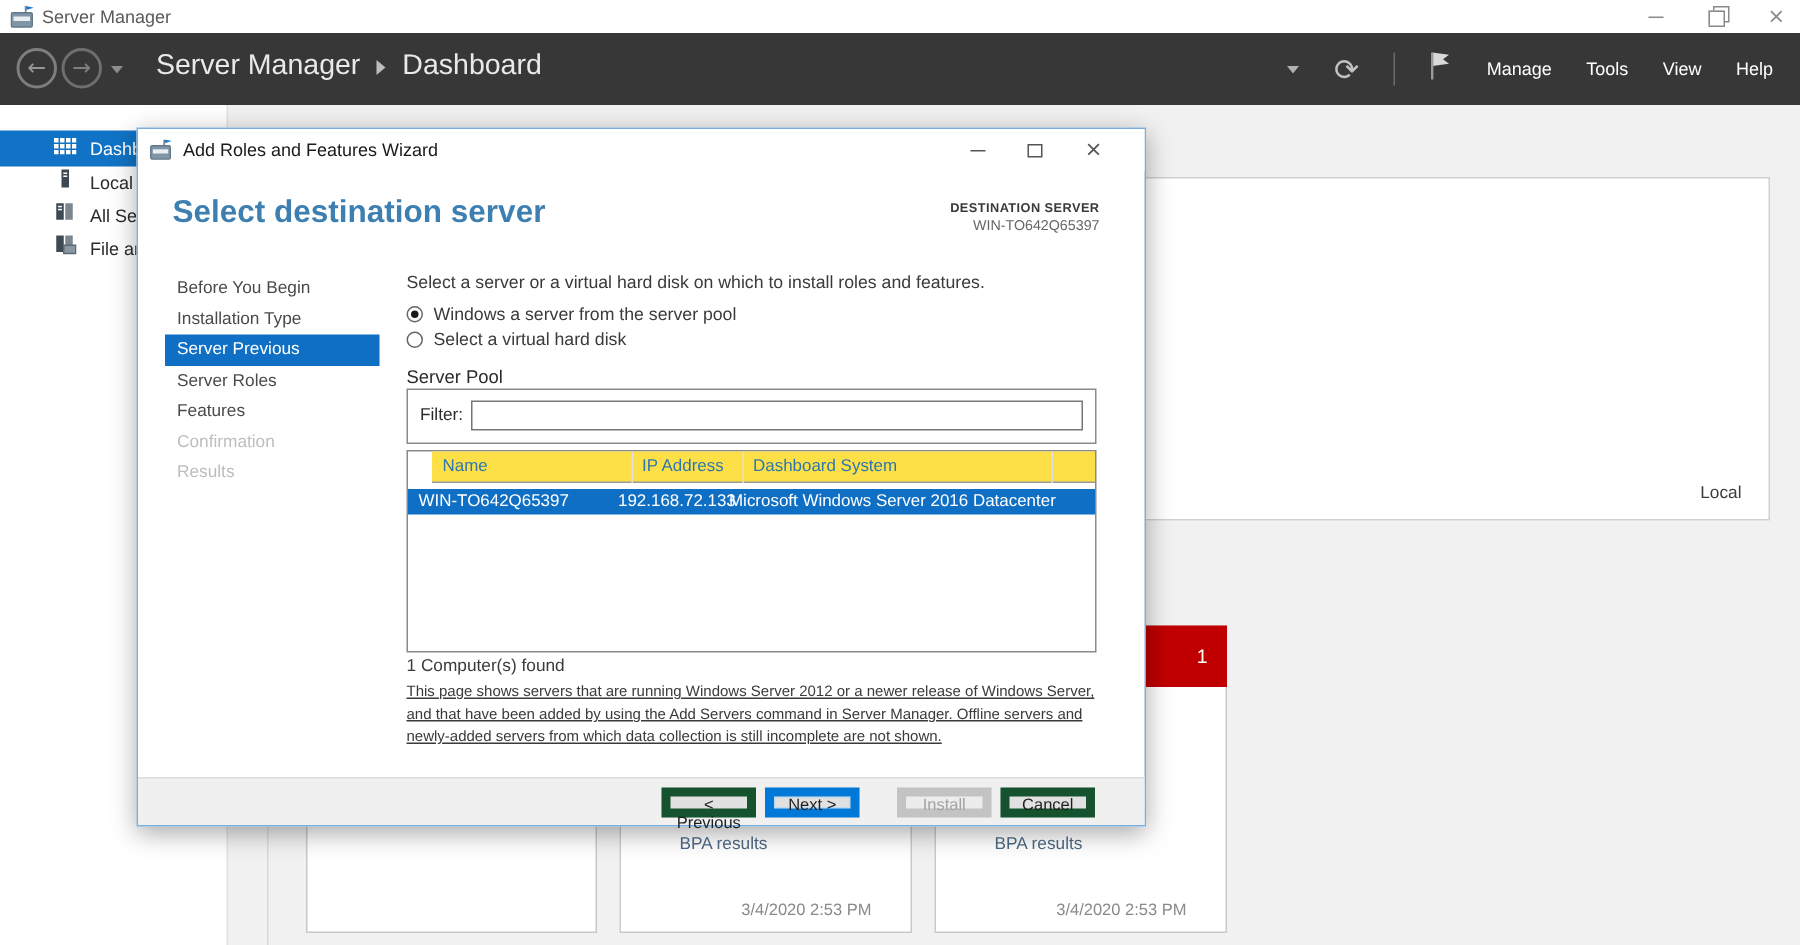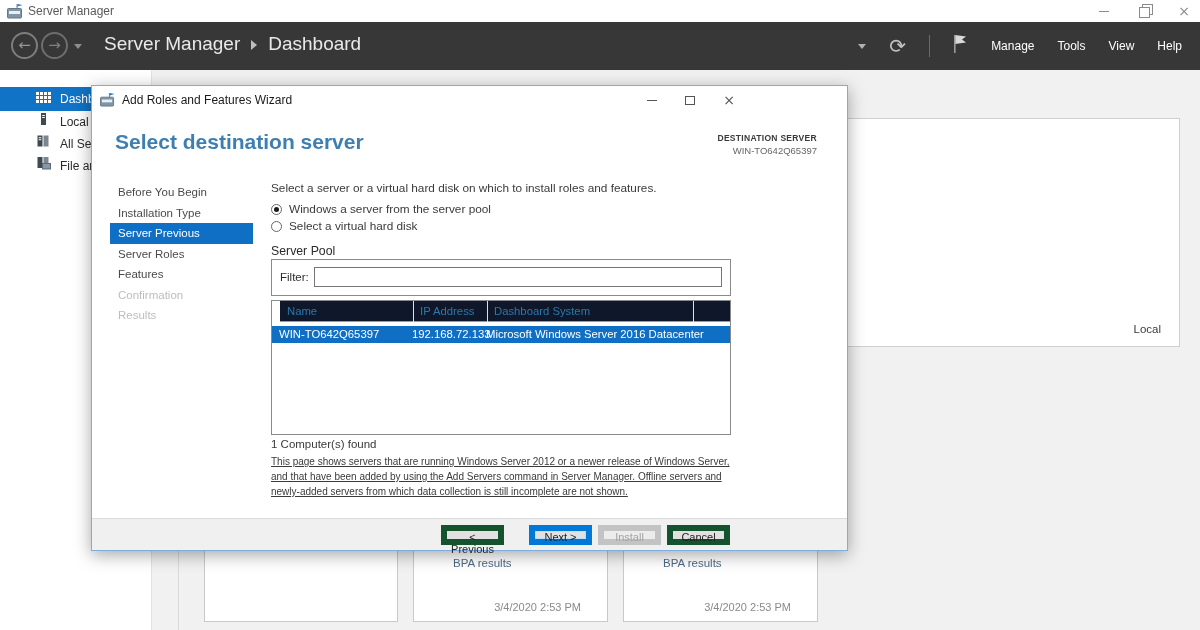--- a/index.html
+++ b/index.html
@@ -51,21 +51,21 @@
   .tile{ position:absolute; top:417px; height:205px; background:#fff; border:1px solid #c9c9c9; }
   .tile1{ left:204px; width:194px; }
   .tile2{ left:413px; width:195px; }
   .tile3{ left:623px; width:195px; }
   .tile-header{ position:absolute; left:-1px; right:-1px; top:-1px; height:41px; background:#c00000; }
   .tile-count{ position:absolute; right:13px; top:13px; font-size:13px; color:#fff; }
   .tile-bpa{ position:absolute; left:39px; top:139px; font-size:11.5px; color:#4f6a85; }
   .tile-time{ position:absolute; right:26px; top:183px; font-size:11px; color:#8a8a8a; }
 
   
-  .dialog{ position:absolute; left:91px; top:85px; width:757px; height:466px; background:#fff;
+  .dialog{ position:absolute; left:91px; top:85px; width:673px; height:466px; background:#fff;
     border:1px solid #7aaede; box-shadow:0 4px 16px rgba(0,0,0,.35); }
   .dlg-titlebar{ position:absolute; left:0; top:0; right:0; height:28px; background:#fff; }
   .dlg-icon{ position:absolute; left:8px; top:7px; }
   .dlg-title{ position:absolute; left:30px; top:7px; font-size:12px; color:#1a1a1a; }
   .dc{ position:absolute; top:0; width:30px; height:28px; display:flex; align-items:center; justify-content:center; }
   .dc-min{ left:545px; } .dc-max{ left:583px; } .dc-close{ left:622px; }
   .dc-min i{ display:block; width:10px; height:1px; background:#555; }
   .dc-max i{ display:block; width:10px; height:9px; border:1px solid #555; }
   .dc-close{ font-size:14px; color:#555; font-family:"DejaVu Sans",sans-serif; font-style:normal; }
 
@@ -83,35 +83,35 @@
   .radio-row{ position:absolute; left:179px; display:flex; align-items:center; gap:7px; font-size:11.8px; color:#3a3a3a; }
   .radio{ width:11px; height:11px; border:1px solid #666; border-radius:50%; background:#fff; position:relative; flex:0 0 auto; }
   .radio.checked::after{ content:""; position:absolute; left:2px; top:2px; width:5px; height:5px; border-radius:50%; background:#1a1a1a; }
   .pool-label{ position:absolute; left:179px; top:158px; font-size:12.3px; color:#2b2b2b; }
 
   .filter-box{ position:absolute; left:179px; top:173px; width:460px; height:37px; border:1px solid #8a8a8a; background:#fff; }
   .filter-label{ position:absolute; left:8px; top:11px; font-size:11.5px; color:#2b2b2b; }
   .filter-input{ position:absolute; left:42px; top:7px; width:408px; height:20px; border:1px solid #767676; font-size:11px; padding:0 3px; background:#fff; }
 
   .table-box{ position:absolute; left:179px; top:214px; width:460px; height:135px; border:1px solid #8a8a8a; background:#fff; }
-  .thead{ position:absolute; left:8px; top:0; right:0; height:21px; border-bottom:1px solid #9a9a9a; background:#0f172a; }
+  .thead{ position:absolute; left:16px; top:0; right:0; height:21px; border-bottom:1px solid #9a9a9a; background:#fde047; }
   .th{ position:absolute; top:4px; font-size:11.3px; color:#2e77ac; }
   .th-name{ left:7px; } .th-ip{ left:140px; } .th-os{ left:214px; }
   .col-div{ position:absolute; top:0; width:1px; height:21px; background:#e0e0e0; }
   .trow{ position:absolute; left:0; right:0; top:25px; height:17px; background:#0f6fc5; color:#fff; font-size:11.3px; }
   .td{ position:absolute; top:2px; }
   .td-name{ left:7px; } .td-ip{ left:140px; } .td-os{ left:214px; }
 
   .found{ position:absolute; left:179px; top:352px; font-size:11.5px; color:#3a3a3a; }
   .desc{ position:absolute; left:179px; top:368px; width:466px; font-size:10px; line-height:15px; color:#3a3a3a;text-decoration:underline; }
 
   .dlg-footer{ position:absolute; left:0; right:0; bottom:0; height:32px; background:#f0f0f0; border-top:1px solid #dcdcdc; }
   .btn{ position:absolute; top:6px; width:63px; height:20px; font-size:11px; color:#1f1f1f;
     background:#e1e1e1; border:6px solid #14532d; font-family:"Liberation Sans",sans-serif; }
-  .btn-prev{ left:349px; } .btn-next{ left:437px; border-color:#0078d7; box-shadow:inset 0 0 0 1px #bcdcf5; }
+  .btn-prev{ left:349px; } .btn-next{ left:418px; border-color:#0078d7; box-shadow:inset 0 0 0 1px #bcdcf5; }
   .btn-install{ left:506px; color:#a3a3a3; background:#ececec; border-color:#c3c3c3; }
   .btn-cancel{ left:575px; }
 </style>
 </head>
 <body>
 
 <div class="screen">
 
   <div class="titlebar">
     <span class="tb-icon">

